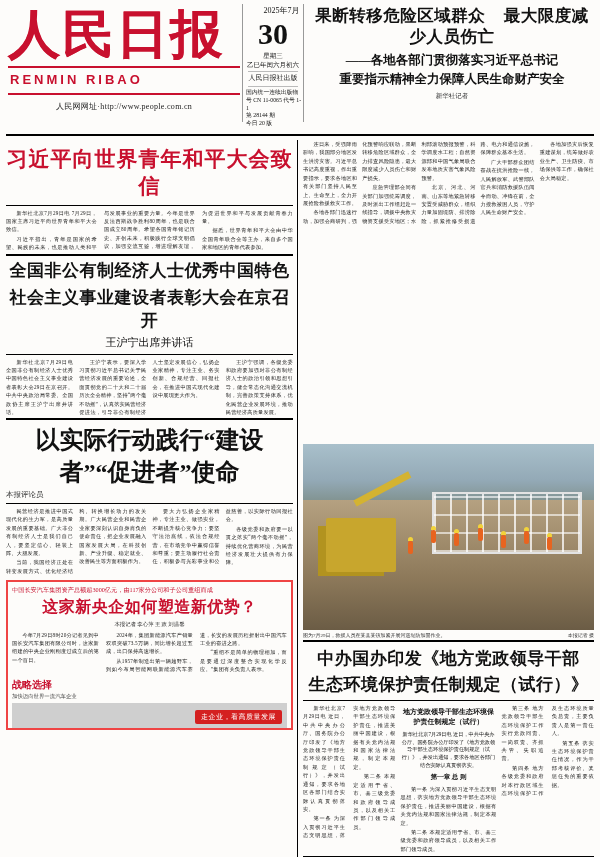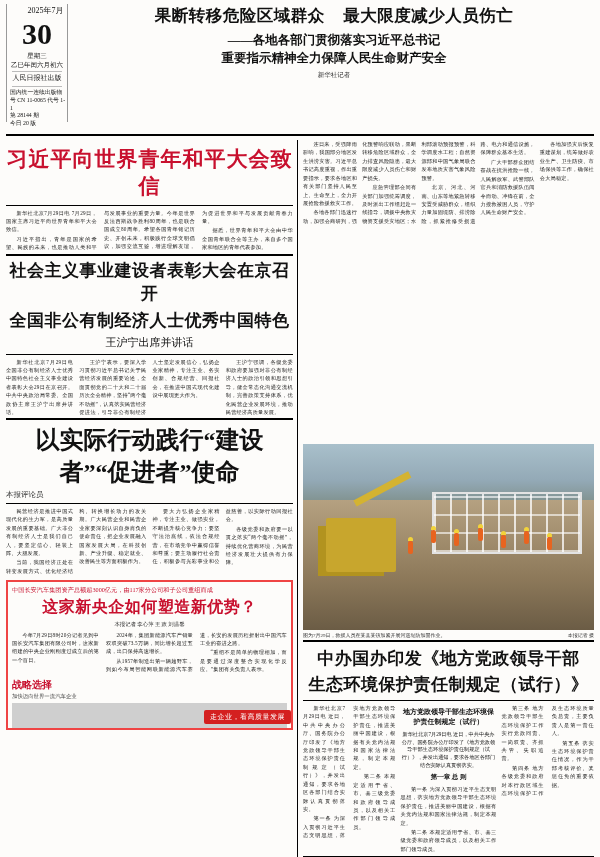--- a/index.html
+++ b/index.html
@@ -247,40 +247,47 @@
   }
   .ad-kicker {
     font-size: 6.2px; color: #c8102e; line-height: 1.5; margin-bottom: 2px;
   }
   .ad-headline {
     font-size: 16px; font-weight: bold; color: #c8102e;
     text-align: center; letter-spacing: 0.5px; margin: 1px 0 3px 0;
   }
   .ad-sub { font-size: 5.4px; text-align: center; color: #333; margin-bottom: 3px;}
   .ad-badge {
-    position: absolute; right: 0; bottom: 4px;
+    position: absolute; right: 9px; bottom: 4px;
     background: #d42020; color: #fff;
     font-size: 7px; padding: 2px 6px; border-radius: 2px;
     letter-spacing: 0.5px;
   }
   .ad-section {
     font-size: 10px; font-weight: bold; color: #c8102e; margin-top: 4px;
   }
   .ad-section-sub { font-size: 5.4px; color: #444; margin-top: 1px;}
   .grayblock {
     height: 26px; background: #cfcfcf; margin-top: 3px;
   }
 </style>
 </head>
 <body>
 
 <div class="page">
 
   <div class="masthead">
 
+    <div class="mh-left">
+      <div class="logo-title">人民日报</div>
+      <div class="logo-rule"></div>
+      <div class="logo-pinyin">RENMIN RIBAO</div>
+      <div class="logo-rule" style="margin-top:6px"></div>
+      <div class="mh-web">人民网网址·http://www.people.com.cn</div>
+    </div>
 
     <div class="mh-date">
       <div class="ymd">2025年7月</div>
       <div class="dayno">30</div>
       <div class="sm">星期三</div>
       <div class="sm">乙巳年闰六月初六</div>
       <div class="hr"></div>
       <div class="pub">人民日报社出版</div>
       <div class="hr"></div>
       <div class="meta">国内统一连续出版物号 CN 11-0065 代号 1-1</div>
@@ -310,22 +317,22 @@
       <div class="hrule-thin"></div>
 
       <div class="body-txt cols3">
         <p>新华社北京7月29日电 7月29日，国家主席习近平向世界青年和平大会致信。</p>
         <p>习近平指出，青年是国家的希望、民族的未来，也是推动人类和平与发展事业的重要力量。今年是世界反法西斯战争胜利80周年，也是联合国成立80周年。希望各国青年铭记历史、开创未来，积极践行全球文明倡议，加强交流互鉴，增进理解友谊，为促进世界和平与发展贡献青春力量。</p>
         <p>据悉，世界青年和平大会由中华全国青年联合会等主办，来自多个国家和地区的青年代表参加。</p>
       </div>
 
       <div class="hrule"></div>
 
+      <div class="sub-headline">全国非公有制经济人士优秀中国特色</div>
       <div class="sub-headline">社会主义事业建设者表彰大会在京召开</div>
-      <div class="sub-headline">全国非公有制经济人士优秀中国特色</div>
       <div class="sub-headline2">王沪宁出席并讲话</div>
       <div class="hrule-thin"></div>
 
       <div class="body-txt cols4">
         <p>新华社北京7月29日电 全国非公有制经济人士优秀中国特色社会主义事业建设者表彰大会29日在京召开。中共中央政治局常委、全国政协主席王沪宁出席并讲话。</p>
         <p>王沪宁表示，要深入学习贯彻习近平总书记关于民营经济发展的重要论述，全面贯彻党的二十大和二十届历次全会精神，坚持“两个毫不动摇”，认真落实民营经济促进法，引导非公有制经济人士坚定发展信心，弘扬企业家精神，专注主业、务实创新、合规经营、回报社会，在推进中国式现代化建设中展现更大作为。</p>
         <p>王沪宁强调，各级党委和政府要加强对非公有制经济人士的政治引领和思想引导，健全常态化沟通交流机制，完善政策支持体系，优化民营企业发展环境，推动民营经济高质量发展。</p>
       </div>
 
       <div class="hrule"></div>

